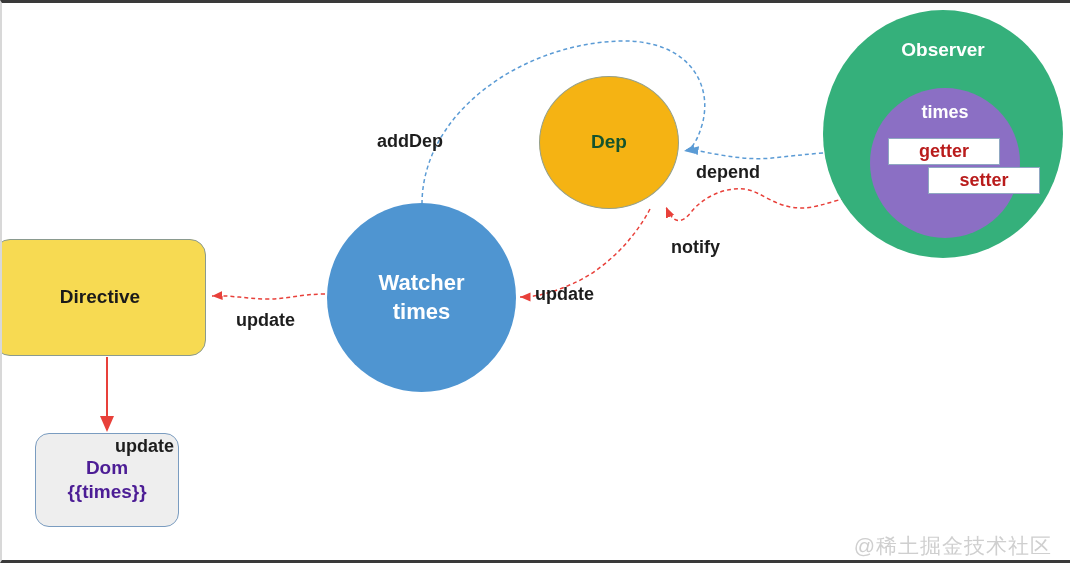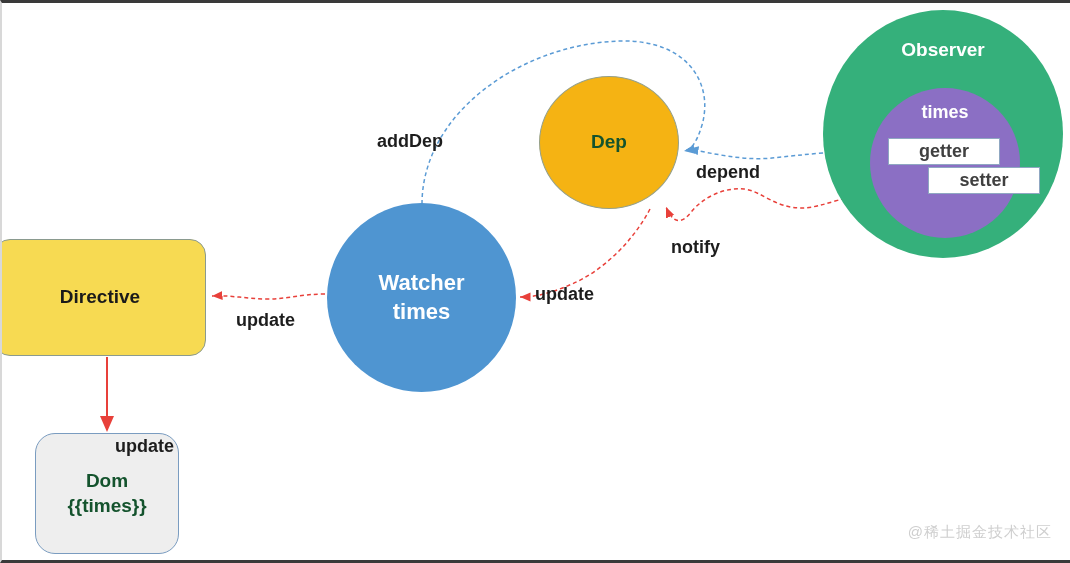--- a/index.html
+++ b/index.html
@@ -50,25 +50,25 @@
     border-radius: 16px;
     color: #1a1a1a;
     font-size: 19px;
     font-weight: 600;
   }
 
   .box-dom {
     left: 33px;
     top: 430px;
     width: 144px;
-    height: 121px;
+    height: 94px;
     background: #eeeeee;
     border: 1.6px solid #7a9cc0;
-    border-radius: 20px;
-    color: #14532d;
+    border-radius: 14px;
+    color: #4c1d95;
     font-size: 19px;
     font-weight: 600;
   }
 
   .circle-watcher {
     left: 325px;
     top: 200px;
     width: 189px;
     height: 189px;
     border-radius: 50%;
@@ -121,21 +121,21 @@
 
   .accessor {
     position: absolute;
     width: 112px;
     height: 27px;
     background: #ffffff;
     border: 1.3px solid #8fa7c2;
     display: flex;
     align-items: center;
     justify-content: center;
-    color: #404040;
+    color: #b91c1c;
     font-size: 18px;
     font-weight: 700;
     box-sizing: border-box;
   }
   .accessor-getter { left: 886px; top: 135px; }
   .accessor-setter { left: 886px; top: 164px; margin-left: 40px; }
 
   
   .elabel {
     position: absolute;
@@ -148,23 +148,23 @@
   .lbl-adddep  { left: 375px; top: 80px; }
   .lbl-depend  { left: 694px; top: 111px; }
   .lbl-notify  { left: 669px; top: 186px; }
   .lbl-update-dep-watcher { left: 533px; top: 233px; }
   .lbl-update-watcher-dir { left: 234px; top: 259px; }
   .lbl-update-dir-dom { left: 113px; top: 385px; }
 
   .watermark {
     position: absolute;
     right: 18px;
-    bottom: 18px;
+    bottom: 0;
     color: #cfcfcf;
-    font-size: 15px;
+    font-size: 21px;
     letter-spacing: 1px;
     white-space: nowrap;
   }
 </style>
 </head>
 <body>
 
 <div id="canvas">
 
   <svg id="edges" viewBox="0 0 1070 563" xmlns="http://www.w3.org/2000/svg">

